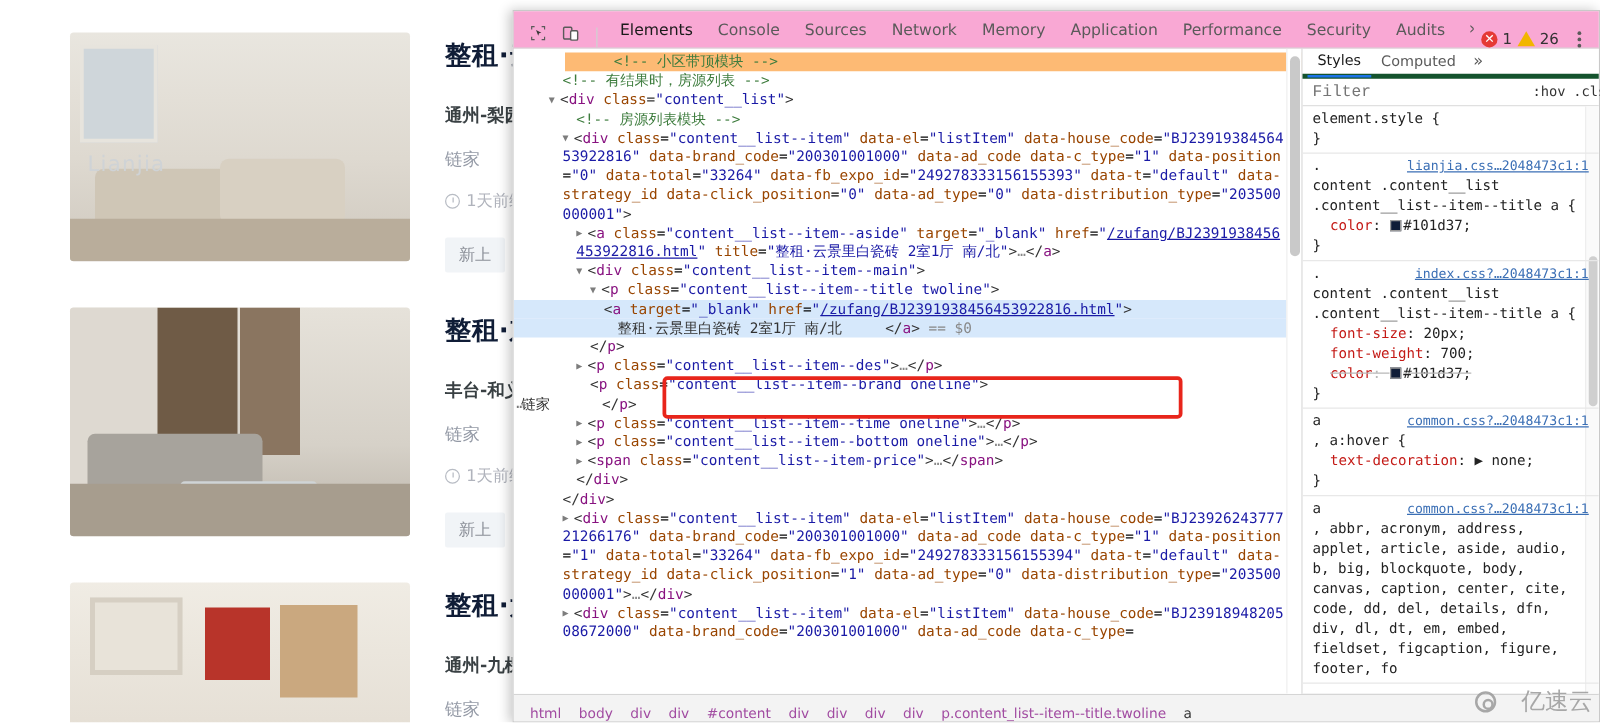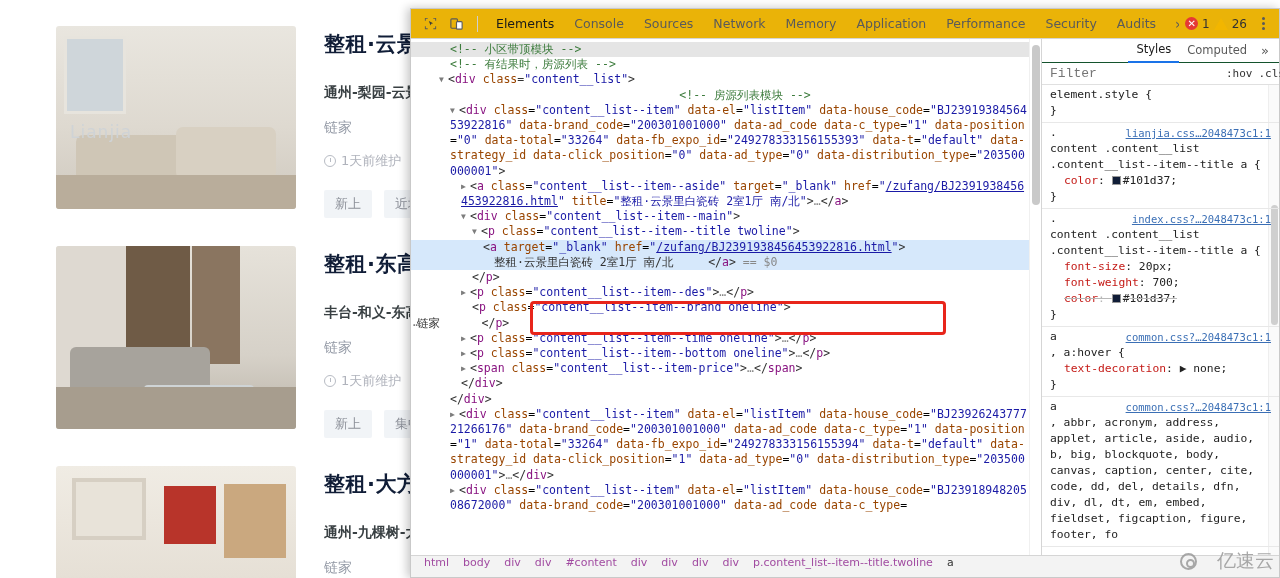--- a/index.html
+++ b/index.html
@@ -9,21 +9,21 @@
     overflow: hidden;
     font-family: "Liberation Sans", sans-serif;
     background: #ffffff;
   }
   #screen { position: relative; width: 1280px; height: 578px; overflow: hidden; background:#fff; }
 
   
   .page { position:absolute; inset:0; background:#fff; }
   .card { position:absolute; left:0; display:flex; }
   .thumb {
-    width: 240px; height: 183px; border-radius: 3px;
+    width: 272px; height: 183px; border-radius: 3px;
     overflow:hidden; position:relative; flex:none;
     margin-left:56px;
   }
   .card-body { margin-left: 28px; padding-top: 4px; width: 520px; }
   .card-title {
     font-size: 21px; font-weight: 700; color:#101d37; letter-spacing: .5px;
     white-space: nowrap; font-family: "DejaVu Sans", sans-serif;
   }
   .card-sub {
     margin-top: 26px; font-size: 14px; font-weight:700; color:#394043;
@@ -75,22 +75,22 @@
 
   
   .devtools {
     position:absolute; left:410px; top:8px; width:870px; height:570px;
     background:#ffffff; border:1px solid #c9c9c9;
     box-shadow: -3px 0 9px rgba(0,0,0,.22);
     display:flex; flex-direction:column;
     font-family:"DejaVu Sans", sans-serif;
   }
   .dt-topbar {
-    height:30px; background:#eab308; border-bottom:1px solid #d5d5d5;
-    display:flex; align-items:center; padding:0 6px; flex:none;
+    height:30px; background:#f9a8d4; border-bottom:1px solid #d5d5d5;
+    display:flex; align-items:flex-end; padding:0 6px; flex:none;
   }
   .icon-btn { width:26px; height:24px; display:flex; align-items:center; justify-content:center; cursor:pointer; }
   .sep { width:1px; height:16px; background:#cfcfcf; margin:0 8px; }
   .tabs { display:flex; align-items:center; height:30px; flex:1; overflow:hidden; }
   .tab {
     font-size:12.5px; color:#5a5a5a; padding:0 10px; line-height:29px;
     white-space:nowrap; cursor:pointer;
   }
   .tab.active { color:#1a1a1a; }
   .more-tabs { font-size:14px; color:#5a5a5a; padding:0 9px; cursor:pointer; }
@@ -106,40 +106,40 @@
   .dt-body { flex:1; display:flex; min-height:0; }
   .dom-pane {
     width:630px; background:#fff; overflow:hidden; position:relative;
     font-family:"DejaVu Sans Mono", monospace; font-size:11.5px; line-height:15.2px;
     padding:3px 0 0 0; flex:none;
   }
   .dom-scroll { position:absolute; right:0; top:0; bottom:0; width:12px; background:#fff; border-left:1px solid #f0f0f0;}
   .dom-scroll .thumbv { position:absolute; left:2px; top:6px; width:8px; height:160px; background:#c9c9c9; border-radius:4px;}
   .line { white-space:pre-wrap; word-break:break-all; padding:0 12px 0 6px; }
   .line.sel { background:#d6e8fb; }
-  .line.hl-under { background:#e5e5e5; }
+  .line.hl-under { background:#fdba74;margin-left:41px; }
   .tri { display:inline-block; width:9px; color:#7d7d7d; font-size:8px; vertical-align:1px;}
   .c-comment { color:#3d7c3d; }
   .c-tag { color:#881280; }
   .c-attr { color:#994500;margin-top:16px; }
   .c-val { color:#1a1aa6; }
   .c-link { color:#1a1aa6; text-decoration:underline; }
   .c-txt { color:#333; }
   .c-punct { color:#333; }
   .ellipsis { color:#888; }
 
   .red-box {
     position:absolute; left:119px; top:262px; width:416px; height:34px;
     border:3px solid #e8251b; border-radius:4px; pointer-events:none;
   }
   .dots-left { position:absolute; left:2px; top:276px; color:#777; font-size:12px; }
 
   
   .styles-pane { flex:1; border-left:1px solid #d5d5d5; display:flex; flex-direction:column; min-width:0; background:#fff;}
-  .st-tabs { height:24px; display:flex; align-items:center; border-bottom:1px solid #14532d; padding:0 4px; flex:none;justify-content:flex-end;}
+  .st-tabs { height:24px; display:flex; align-items:center; border-bottom:4px solid #14532d; padding:0 4px; flex:none;}
   .st-tab { font-size:11.5px; color:#5a5a5a; padding:0 8px; line-height:23px; cursor:pointer; white-space:nowrap;}
   .st-tab.active { color:#1a1a1a; border-bottom:2px solid #1a73e8; }
   .st-more { font-size:13px; color:#5a5a5a; padding:0 6px; cursor:pointer;}
   .st-filter {
     height:22px; display:flex; align-items:center; gap:6px; padding:0 6px;
     border-bottom:1px solid #e0e0e0; flex:none;
   }
   .st-filter input {
     flex:1; border:none; outline:none; font-size:13px; color:#777;
     font-family:Liberation Mono, monospace; background:transparent;
@@ -152,21 +152,21 @@
   .selector { color:#222; padding-right:2px;}
   .prop { color:#c41a16; padding-left:14px;}
   .val { color:#222; }
   .swatch { display:inline-block; width:9px; height:9px; border:1px solid #999; background:#101d37; vertical-align:-1px; margin-right:2px;}
   .struck { text-decoration: line-through; color:#b8b8b8;}
   .st-scroll { position:absolute; right:0; top:0; bottom:0; width:11px; background:#fafafa; border-left:1px solid #eee;}
   .st-scroll .thumbv { position:absolute; left:2px; top:120px; width:7px; height:120px; background:#cfcfcf; border-radius:4px;}
 
   .dt-breadcrumb {
     height:22px; background:#f3f3f3; border-top:1px solid #d5d5d5;
-    display:flex; align-items:flex-start; gap:0px; padding:0 6px; flex:none;
+    display:flex; align-items:flex-end; gap:0px; padding:0 6px; flex:none;
     font-family:"DejaVu Sans", sans-serif; font-size:11px; overflow:hidden;
   }
   .crumb { color:#a14ba1; padding:0 7px; white-space:nowrap; cursor:pointer;}
   .crumb.last { color:#333; }
 
   
   .watermark {
     position:absolute; right:6px; bottom:4px; display:flex; align-items:center; gap:20px;
     color:#9a9a9a; font-size:19px; font-family:"DejaVu Sans", sans-serif; opacity:.85;
   }
@@ -291,21 +291,21 @@
 
       <div class="dom-pane" id="dom-pane">
         <div class="dom-scroll">
             <div class="thumbv"></div>
           </div>
         <div class="dots-left">…</div>
         <div class="red-box"></div>
       <div class="line hl-under" style="padding-left: 39px;"><span class="c-comment">&lt;!-- 小区带顶模块 --&gt;</span></div>
           <div class="line" style="padding-left: 39px;"><span class="c-comment">&lt;!-- 有结果时，房源列表 --&gt;</span></div>
           <div class="line" style="padding-left: 28px;"><span class="tri">▼</span><span class="c-punct">&lt;</span><span class="c-tag">div</span> <span class="c-attr">class</span><span class="c-punct">=</span><span class="c-val">"content__list"</span><span class="c-punct">&gt;</span></div>
-          <div class="line" style="padding-left: 50px; text-align: center;"><span class="c-comment">&lt;!-- 房源列表模块 --&gt;</span></div>
+          <div class="line" style="padding-left: 50px;"><span class="c-comment">&lt;!-- 房源列表模块 --&gt;</span></div>
           <div class="line" style="padding-left: 39px;"><span class="tri">▼</span><span class="c-punct">&lt;</span><span class="c-tag">div</span> <span class="c-attr">class</span>=<span class="c-val">"content__list--item"</span> <span class="c-attr">data-el</span>=<span class="c-val">"listItem"</span> <span class="c-attr">data-house_code</span>=<span class="c-val">"BJ2391938456453922816"</span> <span class="c-attr">data-brand_code</span>=<span class="c-val">"200301001000"</span> <span class="c-attr">data-ad_code</span> <span class="c-attr">data-c_type</span>=<span class="c-val">"1"</span> <span class="c-attr">data-position</span>=<span class="c-val">"0"</span> <span class="c-attr">data-total</span>=<span class="c-val">"33264"</span> <span class="c-attr">data-fb_expo_id</span>=<span class="c-val">"249278333156155393"</span> <span class="c-attr">data-t</span>=<span class="c-val">"default"</span> <span class="c-attr">data-strategy_id</span> <span class="c-attr">data-click_position</span>=<span class="c-val">"0"</span> <span class="c-attr">data-ad_type</span>=<span class="c-val">"0"</span> <span class="c-attr">data-distribution_type</span>=<span class="c-val">"203500000001"</span><span class="c-punct">&gt;</span></div>
           <div class="line" style="padding-left: 50px;"><span class="tri">▶</span><span class="c-punct">&lt;</span><span class="c-tag">a</span> <span class="c-attr">class</span>=<span class="c-val">"content__list--item--aside"</span> <span class="c-attr">target</span>=<span class="c-val">"_blank"</span> <span class="c-attr">href</span>=<span class="c-val">"</span><span class="c-link">/zufang/BJ2391938456453922816.html</span><span class="c-val">"</span> <span class="c-attr">title</span>=<span class="c-val">"整租·云景里白瓷砖 2室1厅 南/北"</span><span class="c-punct">&gt;</span><span class="ellipsis">…</span><span class="c-punct">&lt;/</span><span class="c-tag">a</span><span class="c-punct">&gt;</span></div>
           <div class="line" style="padding-left: 50px;"><span class="tri">▼</span><span class="c-punct">&lt;</span><span class="c-tag">div</span> <span class="c-attr">class</span>=<span class="c-val">"content__list--item--main"</span><span class="c-punct">&gt;</span></div>
           <div class="line" style="padding-left: 61px;"><span class="tri">▼</span><span class="c-punct">&lt;</span><span class="c-tag">p</span> <span class="c-attr">class</span>=<span class="c-val">"content__list--item--title twoline"</span><span class="c-punct">&gt;</span></div>
           <div class="line sel" style="padding-left: 72px;"><span class="c-punct">&lt;</span><span class="c-tag">a</span> <span class="c-attr">target</span>=<span class="c-val">"_blank"</span> <span class="c-attr">href</span>=<span class="c-val">"</span><span class="c-link">/zufang/BJ2391938456453922816.html</span><span class="c-val">"</span><span class="c-punct">&gt;</span></div>
           <div class="line sel" style="padding-left: 83px;"><span class="c-txt">整租·云景里白瓷砖 2室1厅 南/北</span>&nbsp;&nbsp;&nbsp;&nbsp;&nbsp;<span class="c-punct">&lt;/</span><span class="c-tag">a</span><span class="c-punct">&gt;</span> <span class="ellipsis">== $0</span></div>
           <div class="line" style="padding-left: 61px;"><span class="c-punct">&lt;/</span><span class="c-tag">p</span><span class="c-punct">&gt;</span></div>
           <div class="line" style="padding-left: 50px;"><span class="tri">▶</span><span class="c-punct">&lt;</span><span class="c-tag">p</span> <span class="c-attr">class</span>=<span class="c-val">"content__list--item--des"</span><span class="c-punct">&gt;</span><span class="ellipsis">…</span><span class="c-punct">&lt;/</span><span class="c-tag">p</span><span class="c-punct">&gt;</span></div>
           <div class="line" style="padding-left: 61px;"><span class="c-punct">&lt;</span><span class="c-tag">p</span> <span class="c-attr">class</span>=<span class="c-val">"content__list--item--brand oneline"</span><span class="c-punct">&gt;</span></div>
           <div class="line" style=""><span class="c-txt">链家</span>&nbsp;&nbsp;&nbsp;&nbsp;&nbsp;&nbsp;<span class="c-punct">&lt;/</span><span class="c-tag">p</span><span class="c-punct">&gt;</span></div>

